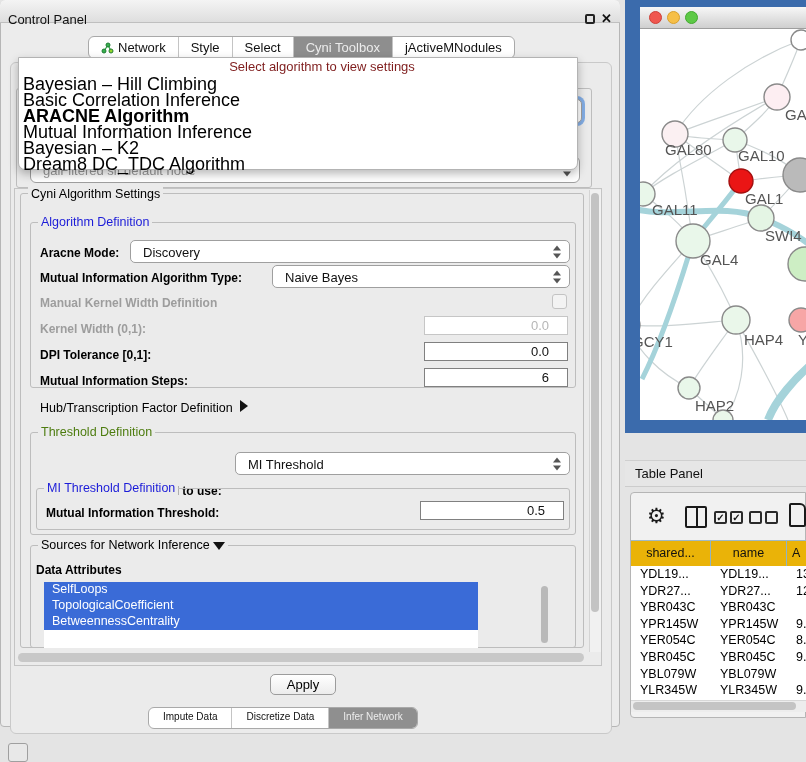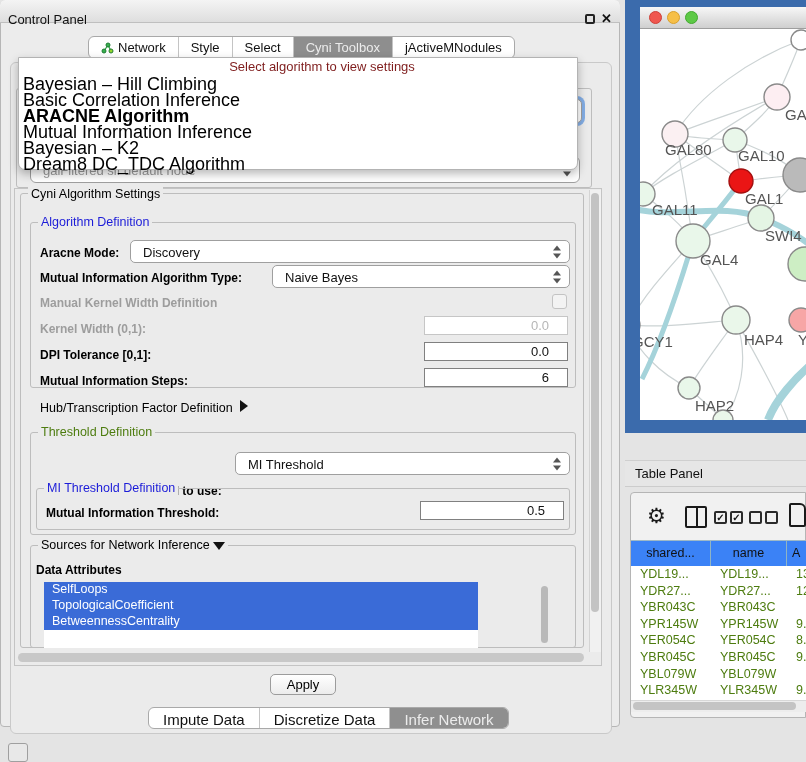--- a/index.html
+++ b/index.html
@@ -64,21 +64,21 @@
   .hsb-thumb { left:18px; top:653px; width:566px; height:9px; background:#c8c8c8; border-radius:5px; }
 
   
   .attr-list { left:44px; top:582px; width:434px; height:66px; background:#fff; overflow:hidden; }
   .attr-item { height:16px; background:#3a6bd7; color:#fff; font-size:12.5px; padding-left:8px; white-space:nowrap; }
   .list-sb { left:541px; top:586px; width:7px; height:57px; background:#b9b9b9; border-radius:4px; }
 
   .apply-btn { left:270px; top:674px; width:66px; height:21px; background:linear-gradient(#ffffff,#ececec); border:1px solid #9c9c9c; border-radius:5px; font-size:13px; text-align:center; padding-top:2px; }
 
   .btabbar { left:148px; top:707px; height:22px; display:flex; background:#fff; border:1px solid #a9a9a9; border-radius:6px; overflow:hidden; }
-  .btab { font-size:15px; color:#111; padding:3px 14px 0 14px; border-right:1px solid #c4c4c4; }
+  .btab { font-size:10px; color:#111; padding:3px 14px 0 14px; border-right:1px solid #c4c4c4; }
   .btab:last-child { border-right:none; }
   .btab.sel { background:#8f8f8f; color:#ececec; }
 
   .mini-btn { left:8px; top:743px; width:20px; height:19px; background:#e8e8e8; border:1px solid #9f9f9f; border-radius:3px; }
 
   
   .net-frame { left:625px; top:0; width:181px; height:433px; background:#3b6bac; }
   .net-window { left:640px; top:7px; width:166px; height:413px; background:#fff; }
   .net-titlebar { left:0; top:0; width:166px; height:22px; background:linear-gradient(#f7f7f7,#cfcfcf); border-bottom:1px solid #9e9e9e; }
   .light { width:13px; height:13px; border-radius:50%; top:4px; }
@@ -89,25 +89,25 @@
 
   
   .tp-header { left:625px; top:460px; width:181px; height:27px; background:#e6e6e6; border-top:1px solid #cfcfcf; border-bottom:1px solid #cccccc; }
   .tp-title { left:635px; top:466px; font-size:13px; color:#111; }
   .tp-panel { left:630px; top:492px; width:176px; height:226px; background:#f1f1f1; border:1px solid #b5b5b5; border-radius:4px 0 0 4px; }
   .gear { left:647px; top:505px; font-size:21px; color:#1a1a1a; line-height:1; }
   .col-ico { left:685px; top:506px; width:22px; height:22px; border:2px solid #1a1a1a; border-radius:2px; }
   .col-ico i { position:absolute; left:9px; top:0; width:2px; height:18px; background:#1a1a1a; }
   .cbx { width:13px; height:13px; border:2px solid #2a2a2a; border-radius:2px; font-size:10px; font-weight:bold; text-align:center; line-height:10px; color:#111; }
   .doc-ico { left:789px; top:503px; width:17px; height:24px; border:2px solid #1a1a1a; border-radius:2px 6px 2px 2px; background:#f1f1f1; }
-  .thead { left:631px; top:540px; width:175px; height:37px; background:#3b82f6; border-top:1px solid #9fb9c6; border-bottom:2px solid #5a6a72; display:flex; }
+  .thead { left:631px; top:540px; width:175px; height:37px; background:#eab308; border-top:1px solid #9fb9c6; border-bottom:2px solid #5a6a72; display:flex; }
   .th { font-size:12.5px; color:#111; text-align:center; padding-top:5px; border-right:1px solid #8fb4c4; overflow:hidden; white-space:nowrap; }
   .tbody { left:631px; top:566px; width:175px; height:134px; background:#fff; overflow:hidden; }
   .trow { display:flex; height:16.6px; }
-  .td { font-size:12.5px; color:#4d7c0f; padding:1px 0 0 9px; overflow:hidden; white-space:nowrap; }
+  .td { font-size:12.5px; color:#000000; padding:1px 0 0 9px; overflow:hidden; white-space:nowrap; }
   .c1 { width:80px; } .c2 { width:76px; } .c3 { width:19px; }
   .tp-hsb-track { left:631px; top:700px; width:175px; height:12px; background:#ededed; border-top:1px solid #d8d8d8; }
   .tp-hsb-thumb { left:633px; top:702px; width:163px; height:8px; background:#c4c4c4; border-radius:4px; }
 </style>
 </head>
 <body>
 
 <div class="abs cp-window"></div>
 <div class="abs cp-titlebar"></div>
 <div class="abs cp-title">Control Panel</div>

